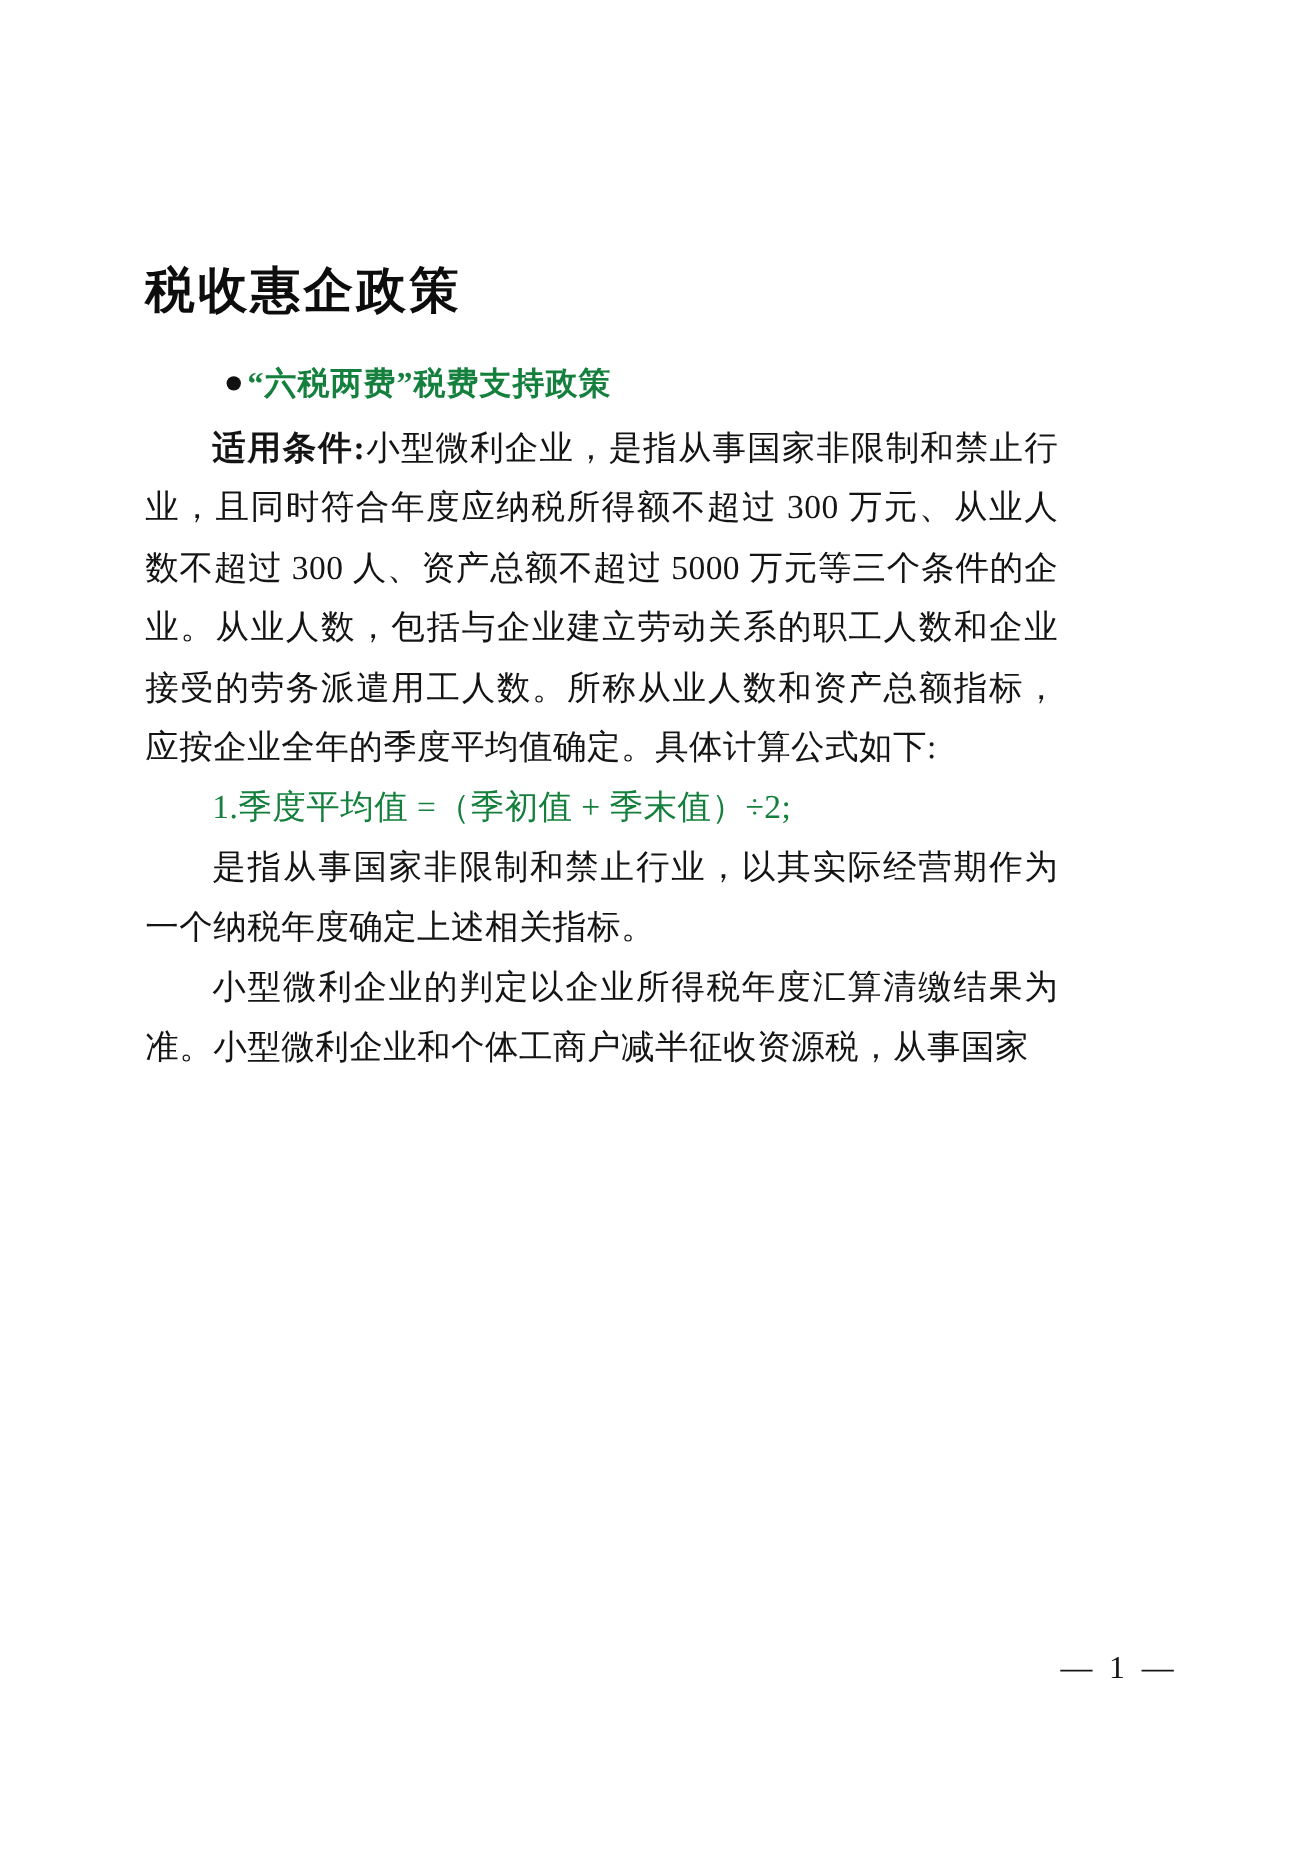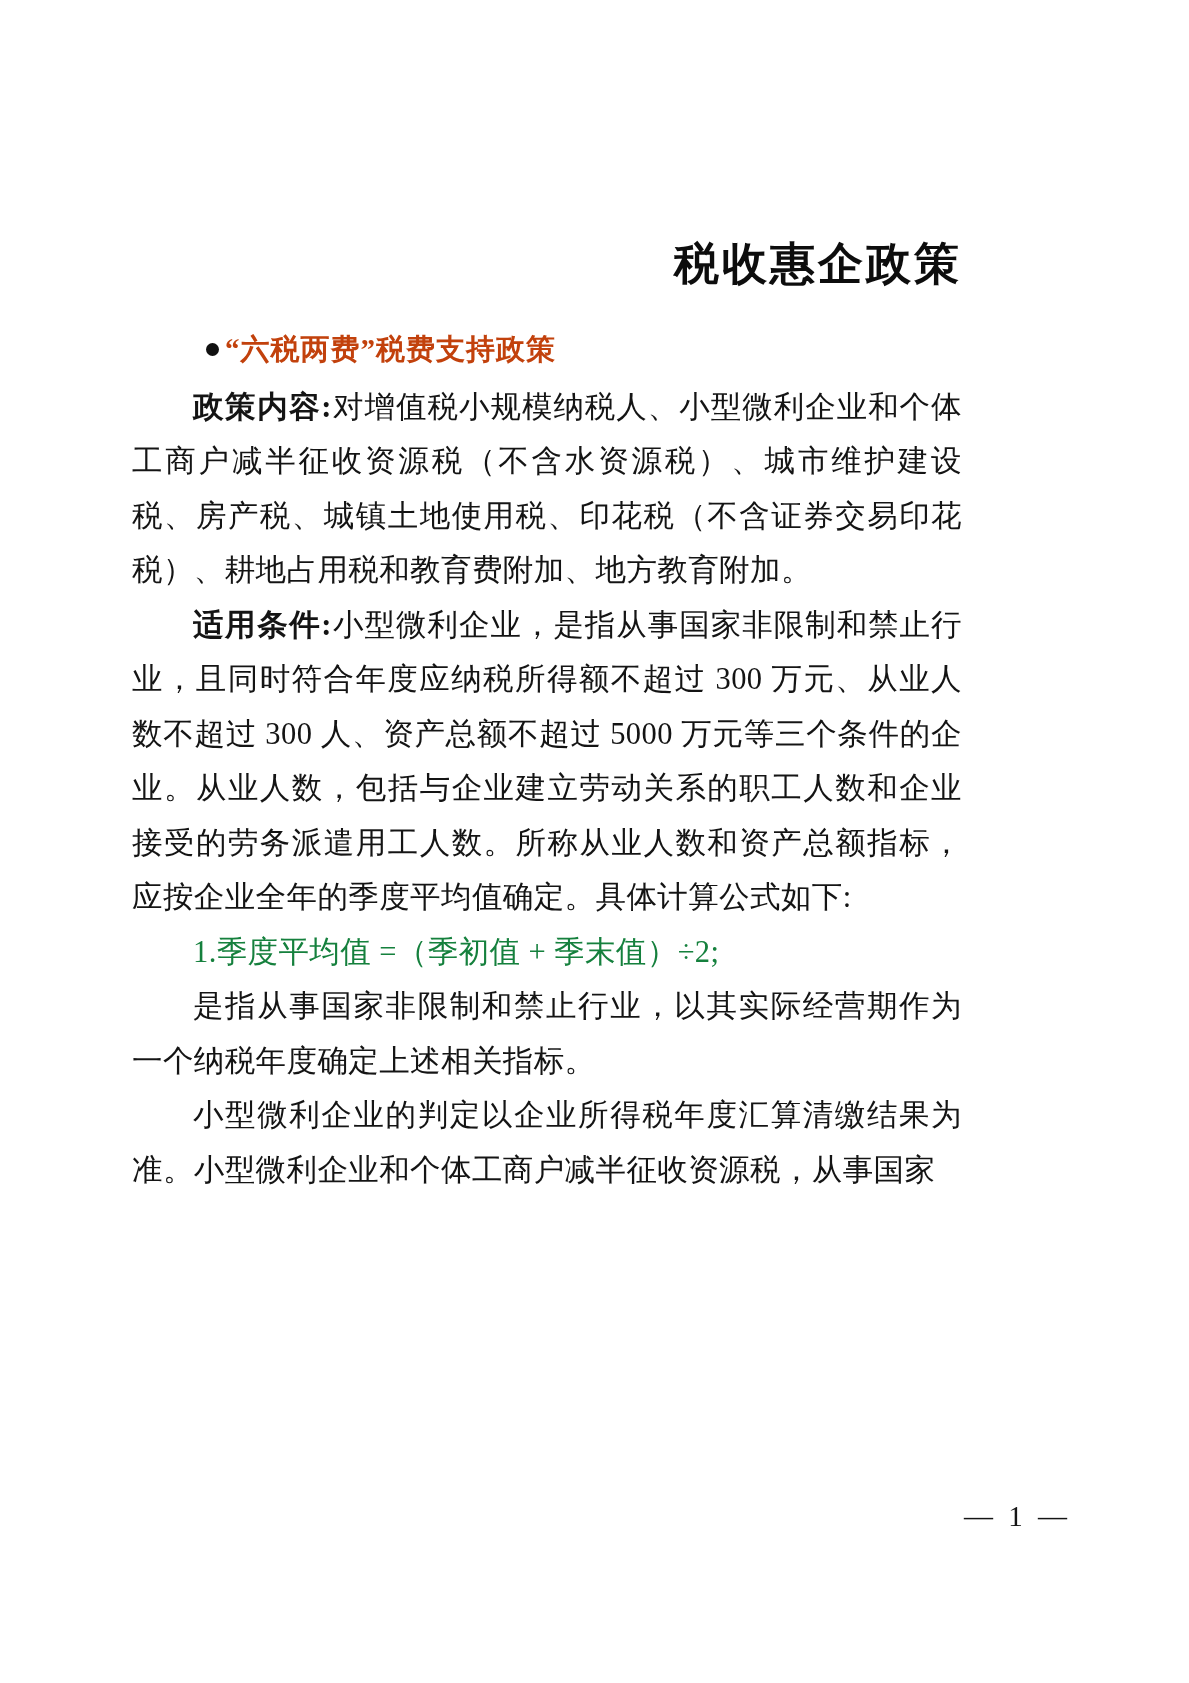--- a/index.html
+++ b/index.html
@@ -28,36 +28,36 @@
     top: 236px;
     width: 830px;
   }
 
   
   .doc-title {
     font-family: "Liberation Serif", "DejaVu Serif", serif;
     font-weight: bold;
     font-size: 45px;
     letter-spacing: 3px;
-    text-align: right;
+    text-align: left;
     line-height: 1.25;
     margin: 0 0 12px 0;
     color: #0d0d0d;
   }
 
   
   .section-heading {
     font-family: "Liberation Serif", "DejaVu Serif", serif;
     font-weight: bold;
     font-size: 29px;
     line-height: 1.5;
     margin: 36px 0 8px 0;
     padding-left: 74px;
     letter-spacing: 1px;
-    color: #c2410c;
+    color: #15803d;
   }
   .section-heading .dot {
     display: inline-block;
     width: 13px;
     height: 13px;
     background: #111111;
     border-radius: 50%;
     vertical-align: 0.12em;
     margin-right: 6px;
   }
@@ -106,23 +106,20 @@
 <div class="page">
 
   <div class="content">
 
     <h1 class="doc-title">税收惠企政策</h1>
 
     <h2 class="section-heading">
       <span class="dot"></span><span>“六税两费”税费支持政策</span>
     </h2>
 
-    <p class="body-para">
-      <span class="lead">政策内容:</span><span>对增值税小规模纳税人、小型微利企业和个体工商户减半征收资源税（不含水资源税）、城市维护建设税、房产税、城镇土地使用税、印花税（不含证券交易印花税）、耕地占用税和教育费附加、地方教育附加。</span>
-    </p>
 
 
     <p class="body-para">
       <span class="lead">适用条件:</span><span>小型微利企业，是指从事国家非限制和禁止行业，且同时符合年度应纳税所得额不超过 300 万元、从业人数不超过 300 人、资产总额不超过 5000 万元等三个条件的企业。从业人数，包括与企业建立劳动关系的职工人数和企业接受的劳务派遣用工人数。所称从业人数和资产总额指标，应按企业全年的季度平均值确定。具体计算公式如下:</span>
     </p>
 
     <p class="formula-line">1.季度平均值 =（季初值 + 季末值）÷2;</p>
 
 
     <p class="body-para">是指从事国家非限制和禁止行业，以其实际经营期作为一个纳税年度确定上述相关指标。</p>

